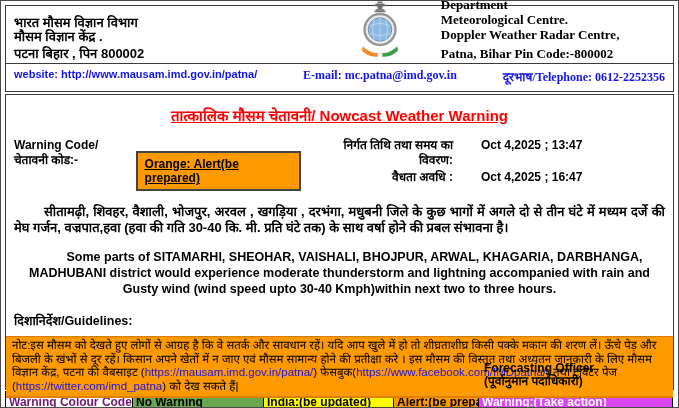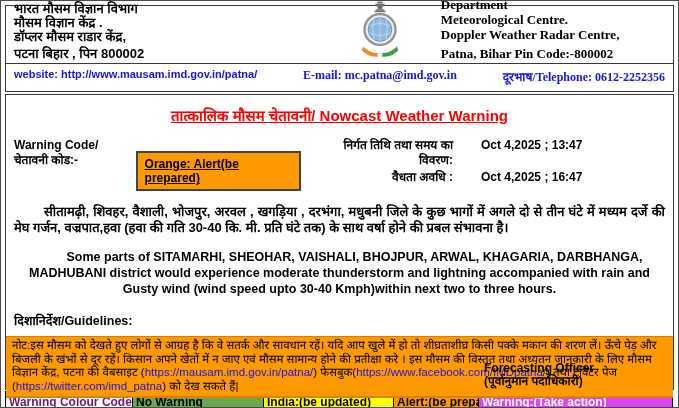--- a/index.html
+++ b/index.html
@@ -54,21 +54,20 @@
 </head>
 <body>
 
 <div class="page">
 
   <div class="header-box">
     <div class="header-top">
       <div class="addr-hi">
         <div>भारत मौसम विज्ञान विभाग</div>
         <div>मौसम विज्ञान केंद्र .</div>
-        <div>डॉप्लर मौसम राडार केंद्र,</div>
         <div class="gap">पटना बिहार , पिन 800002</div>
       </div>
       <div class="logo-wrap">
         <span>
           <svg width="46" height="56" viewBox="0 0 46 56">
 
             <g fill="#6e6e6e">
               <rect x="20.5" y="0.5" width="5" height="1.6"></rect>
               <circle cx="19.5" cy="4" r="1.6"></circle>
               <circle cx="26.5" cy="4" r="1.6"></circle>

